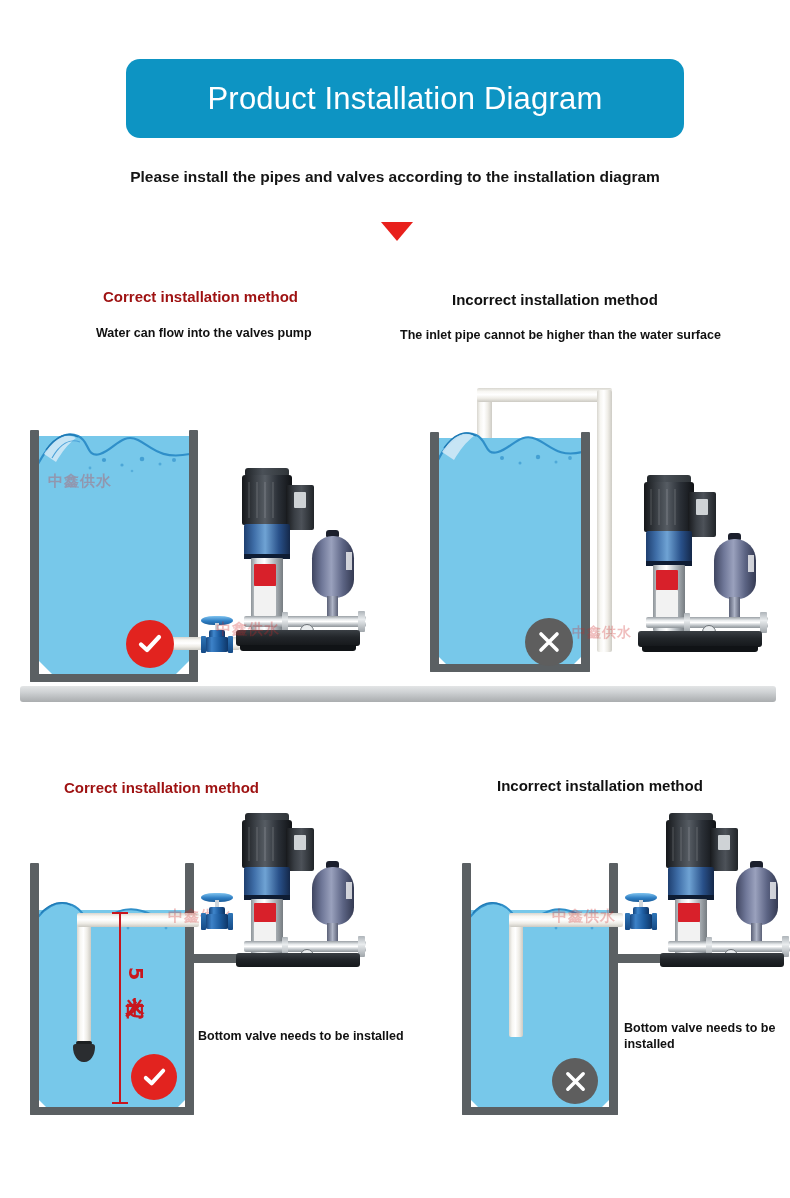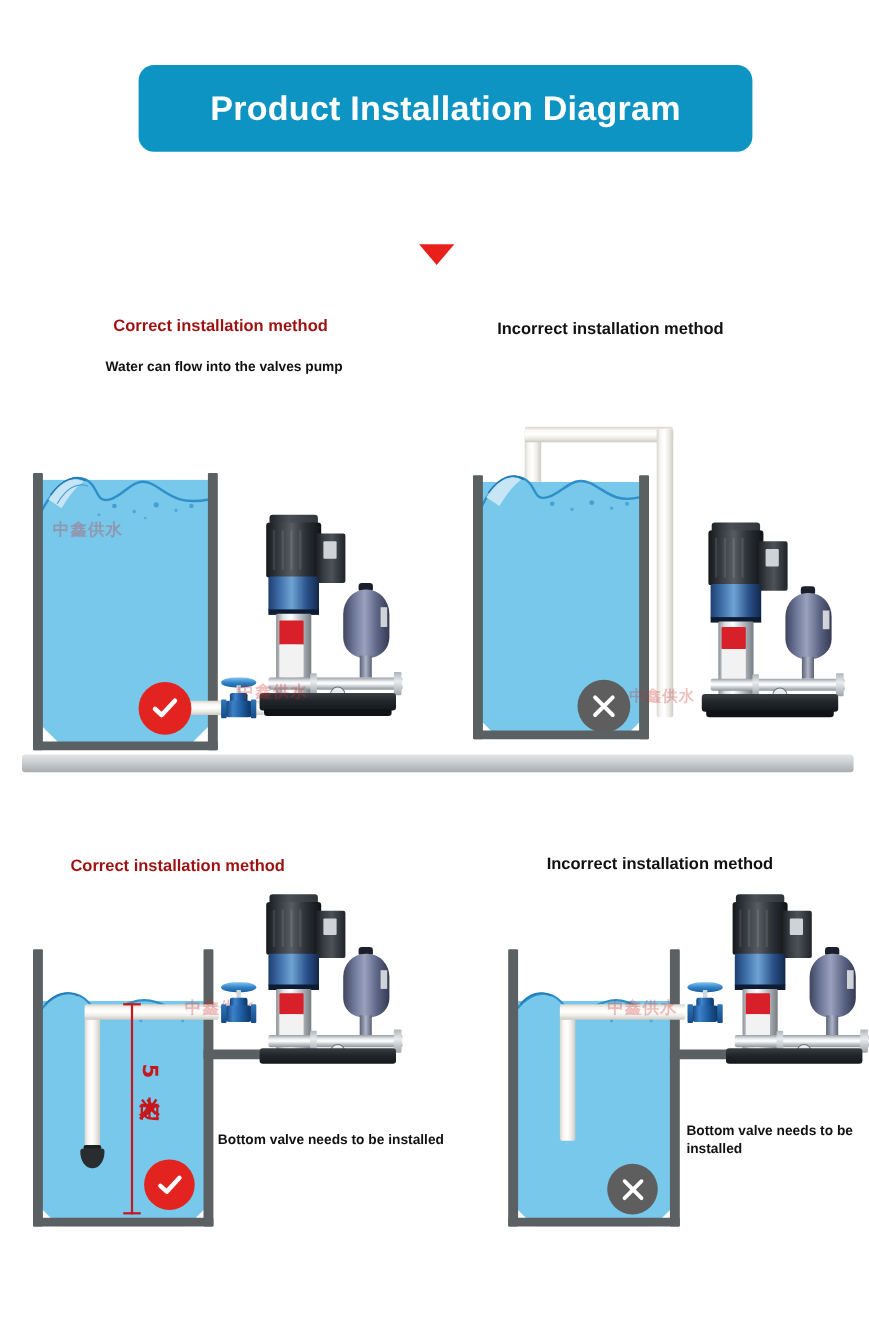--- a/index.html
+++ b/index.html
@@ -12,21 +12,21 @@
   }
   .page{position:absolute;inset:0;}
 
   
   .banner{
     position:absolute;left:126px;top:59px;width:558px;height:79px;
     background:#0d94c3;border-radius:14px;
     display:flex;align-items:center;justify-content:center;
   }
   .banner-title{
-    color:#ffffff;font-size:31px;font-weight:bold;letter-spacing:.2px;
+    color:#ffffff;font-size:31px;font-weight:normal;letter-spacing:.2px;
   }
   .subtitle{
     position:absolute;left:0;top:168px;width:790px;text-align:center;
     font-size:15.5px;font-weight:bold;color:#151515;
   }
   .arrow-down{
     position:absolute;left:381px;top:222px;width:0;height:0;
     border-left:16px solid transparent;border-right:16px solid transparent;
     border-top:19px solid #e8201c;
   }
@@ -201,20 +201,21 @@
   .strainer-top{position:absolute;background:#1d2022;border-radius:2px;}
 </style>
 </head>
 <body>
 
 <div class="page">
 
   <div class="banner">
     <div class="banner-title">Product Installation Diagram</div>
   </div>
+  <div class="subtitle">Please install the pipes and valves according to the installation diagram</div>
   <div class="arrow-down"></div>
 
   <div class="ground"></div>
 
   <div class="cap red h-c1">Correct installation method</div>
   <div class="cap sm s-c1">Water can flow into the valves pump</div>
 
   <div class="scene" style="left:20px;top:424px;width:350px;height:266px;">
 
     <div class="water chamfer" style="left:18px;top:12px;width:152px;height:240px;"></div>
@@ -285,20 +286,21 @@
       <div class="gauge" style="left:74px;top:156px;width:12px;height:12px;"></div>
 
       <div class="base" style="left:10px;top:162px;width:124px;height:16px;"></div>
       <div class="base-foot" style="left:14px;top:177px;width:116px;height:6px;"></div>
     </div>
 
     <div class="wm" style="left:196px;top:196px;font-size:15px;">中鑫供水</div>
   </div>
 
   <div class="cap blk h-i1">Incorrect installation method</div>
+  <div class="cap sm s-i1">The inlet pipe cannot be higher than the water surface</div>
 
   <div class="scene" style="left:420px;top:380px;width:360px;height:312px;">
 
     <div class="pipe" style="left:57px;top:10px;width:15px;height:262px;"></div>
     <div class="pipe h" style="left:57px;top:8px;width:135px;height:14px;"></div>
     <div class="pipe" style="left:177px;top:10px;width:15px;height:262px;"></div>
 
     <div class="water chamfer" style="left:18px;top:58px;width:144px;height:234px;"></div>
 
     <div class="wave" style="left:18px;top:44px;width:144px;height:66px;">

